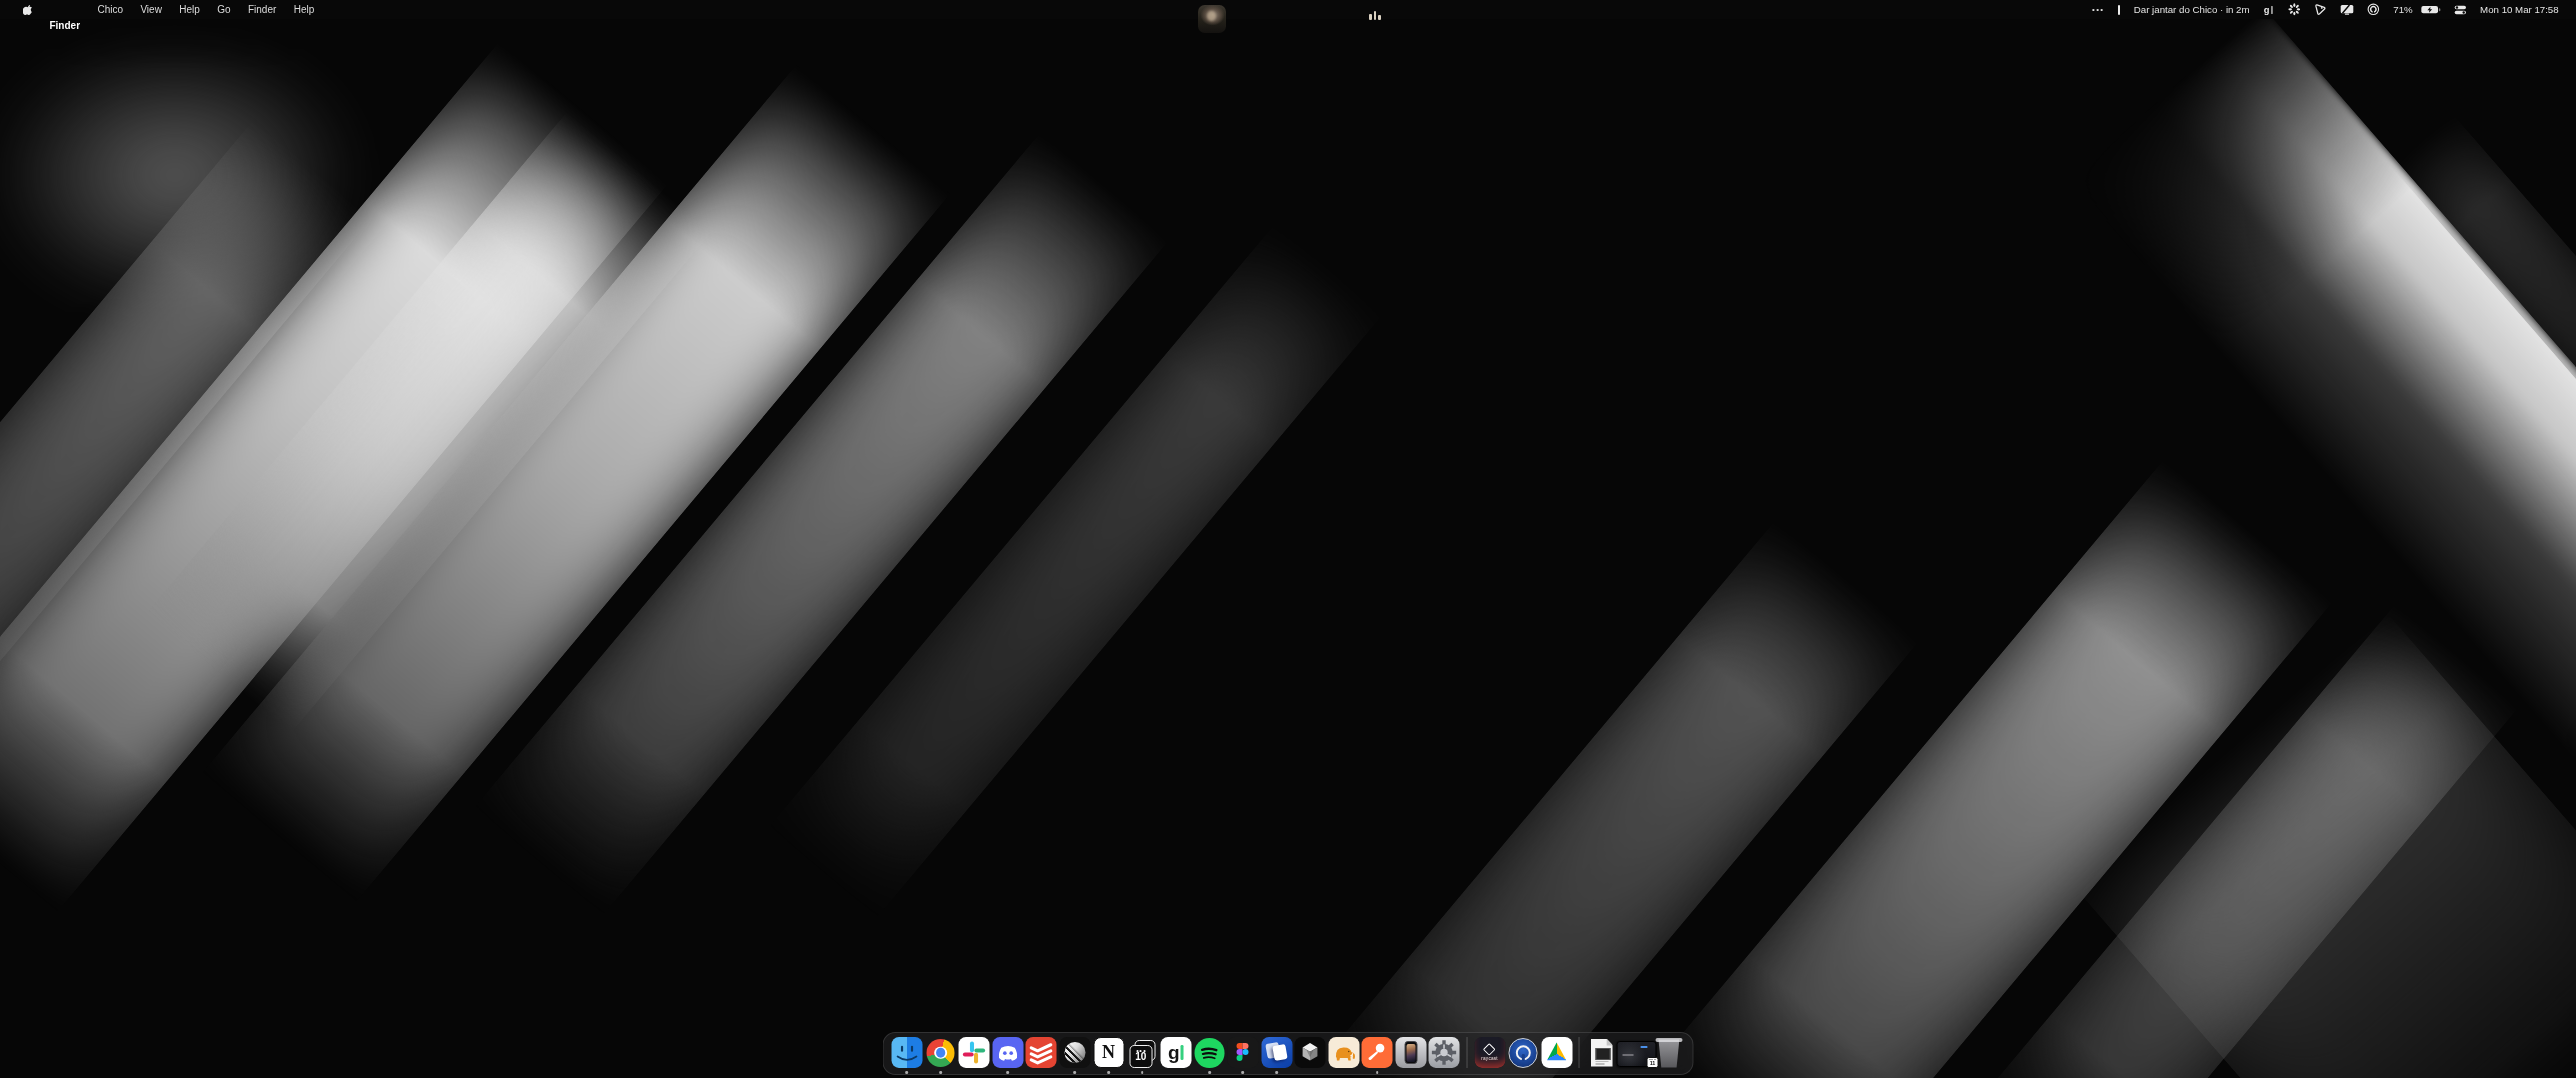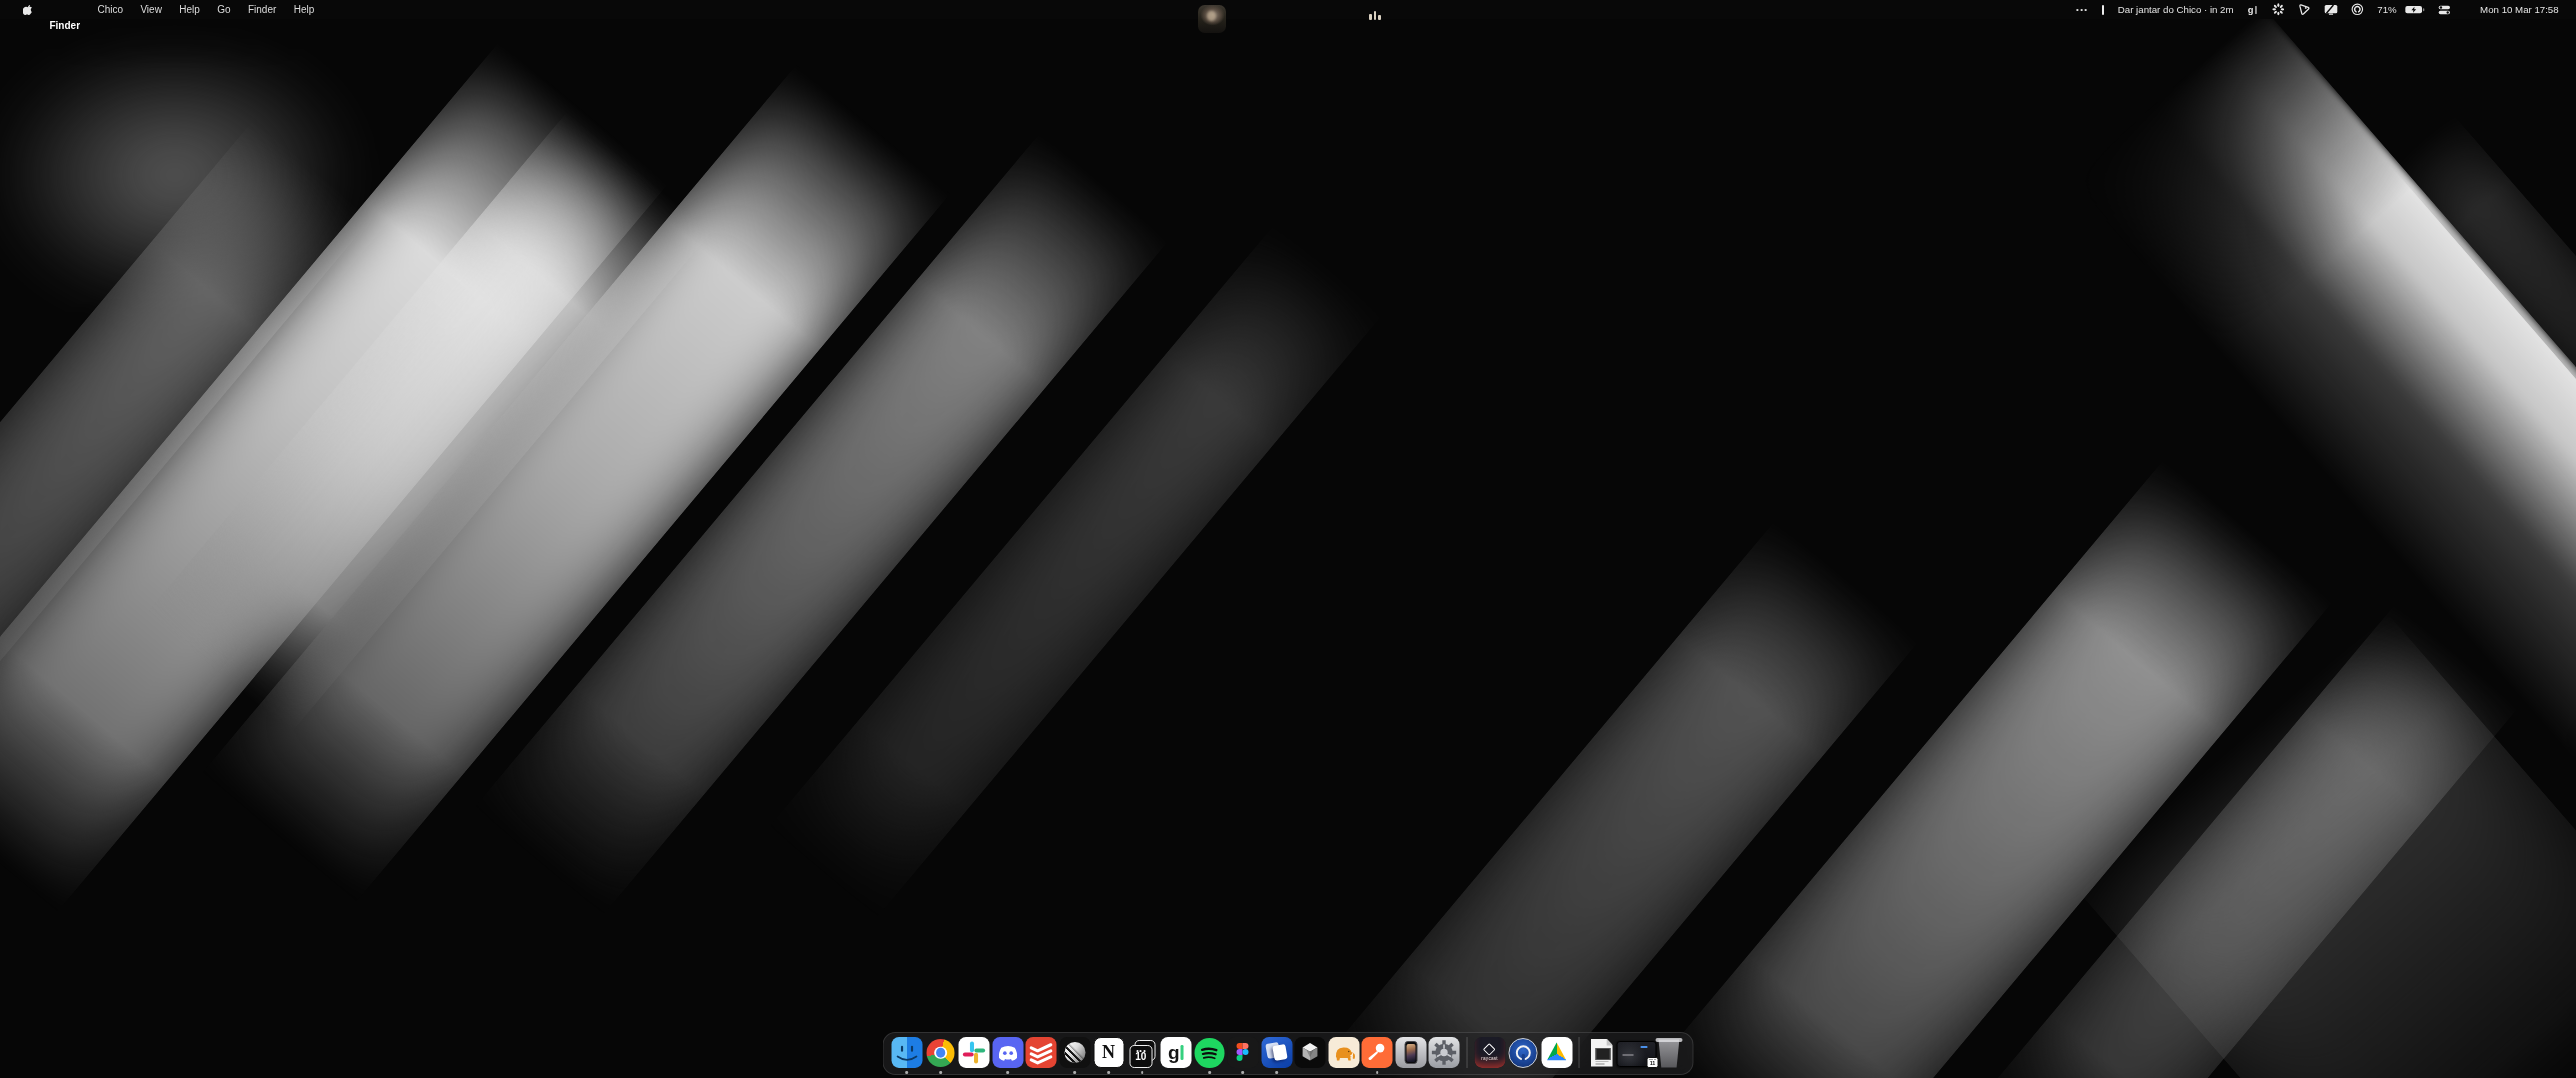--- a/index.html
+++ b/index.html
@@ -46,21 +46,21 @@
   .mb-left{display:flex;align-items:center;padding-left:14.8px;gap:0;}
   .apple{display:flex;align-items:center;padding:0 8px;}
   .menu-item{padding:0 8.7px;color:#dcdcdc;}
   .menu-item.active{font-weight:700;color:#fff;margin-top:32px;}
   .mb-right{margin-left:auto;display:flex;align-items:center;gap:0;padding-right:10.7px;color:#e4e4e4;}
   .st{display:flex;align-items:center;padding:0 6.7px;}
   .overflow-dots{font-size:8px;letter-spacing:1.3px;color:#ddd;}
   .rem-bar{width:2.7px;height:10px;border-radius:1.3px;background:#ececec;}
   .rem-text{font-size:9.7px;white-space:nowrap;}
   .pct{font-size:9.7px;}
-  .clockd{font-size:9.7px;padding-right:5.4px;margin-left:16px;}
+  .clockd{font-size:9.7px;padding-right:5.4px;}
   .clockt{font-size:9.7px;}
 
   
   .album{position:absolute;left:1198px;top:4.7px;width:28px;height:28px;border-radius:6.7px;overflow:hidden;z-index:60;
     background:radial-gradient(60% 52% at 52% 36%,#96897a 0%,#55493e 46%,rgba(0,0,0,0) 72%),
                linear-gradient(180deg,#3c372f 0%,#232019 55%,#141210 100%);}
   .album::after{content:"";position:absolute;left:9.4px;top:6px;width:8.7px;height:10px;border-radius:50%;
     background:#bba88f;filter:blur(1.3px);opacity:.75;}
   .eq{position:absolute;left:1369px;top:10.7px;display:flex;align-items:flex-end;gap:2px;height:9.4px;z-index:60;}
   .eq span{width:2.7px;border-radius:1px;background:#d9d0c0;}

